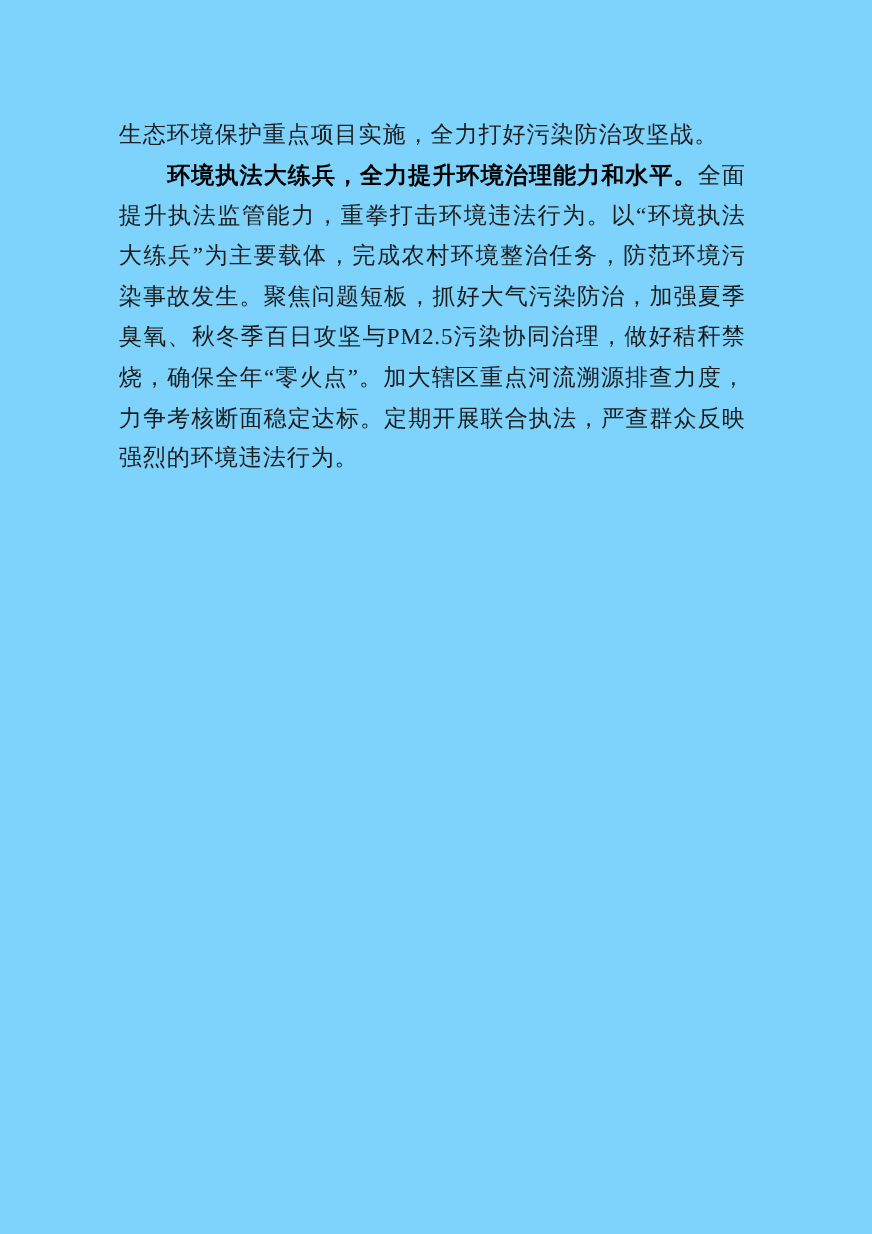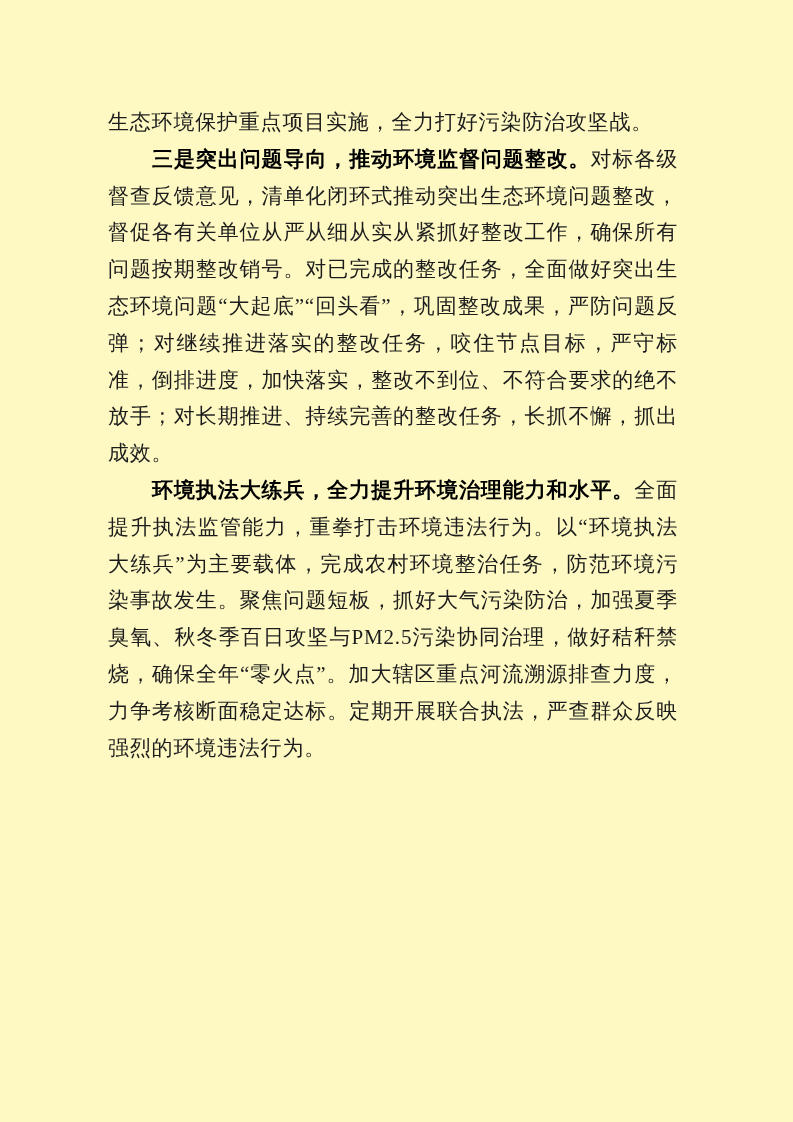--- a/index.html
+++ b/index.html
@@ -12,21 +12,21 @@
     height: 1122px;
     position: relative;
     overflow: hidden;
     font-family: "Liberation Serif", "DejaVu Serif", serif;
   }
   .page {
     position: absolute;
     left: 0; top: 0;
     width: 793px;
     height: 1122px;
-    background: #fef9c3;
+    background: #7dd3fc;
   }
   .doc-body {
     position: absolute;
     left: 108px;
     top: 104px;
     width: 570px;
     color: #1c1c1c;
     font-size: 21px;
     line-height: 36.8px;
     letter-spacing: 0.8px;
@@ -47,16 +47,15 @@
     font-weight: bold;
     color: #000000;
   }
 </style>
 </head>
 <body>
 
 <div class="page">
   <div class="doc-body">
       <p><span class="run">生态环境保护重点项目实施，全力打好污染防治攻坚战。</span></p>
-      <p class="indent"><span class="run bold">三是突出问题导向，推动环境监督问题整改。</span><span class="run">对标各级督查反馈意见，清单化闭环式推动突出生态环境问题整改，督促各有关单位从严从细从实从紧抓好整改工作，确保所有问题按期整改销号。对已完成的整改任务，全面做好突出生态环境问题“大起底”“回头看”，巩固整改成果，严防问题反弹；对继续推进落实的整改任务，咬住节点目标，严守标准，倒排进度，加快落实，整改不到位、不符合要求的绝不放手；对长期推进、持续完善的整改任务，长抓不懈，抓出成效。</span></p>
       <p class="indent"><span class="run bold">环境执法大练兵，全力提升环境治理能力和水平。</span><span class="run">全面提升执法监管能力，重拳打击环境违法行为。以“环境执法大练兵”为主要载体，完成农村环境整治任务，防范环境污染事故发生。聚焦问题短板，抓好大气污染防治，加强夏季臭氧、秋冬季百日攻坚与PM2.5污染协同治理，做好秸秆禁烧，确保全年“零火点”。加大辖区重点河流溯源排查力度，力争考核断面稳定达标。定期开展联合执法，严查群众反映强烈的环境违法行为。</span></p>
     </div>
 </div>
 
 </body></html>

